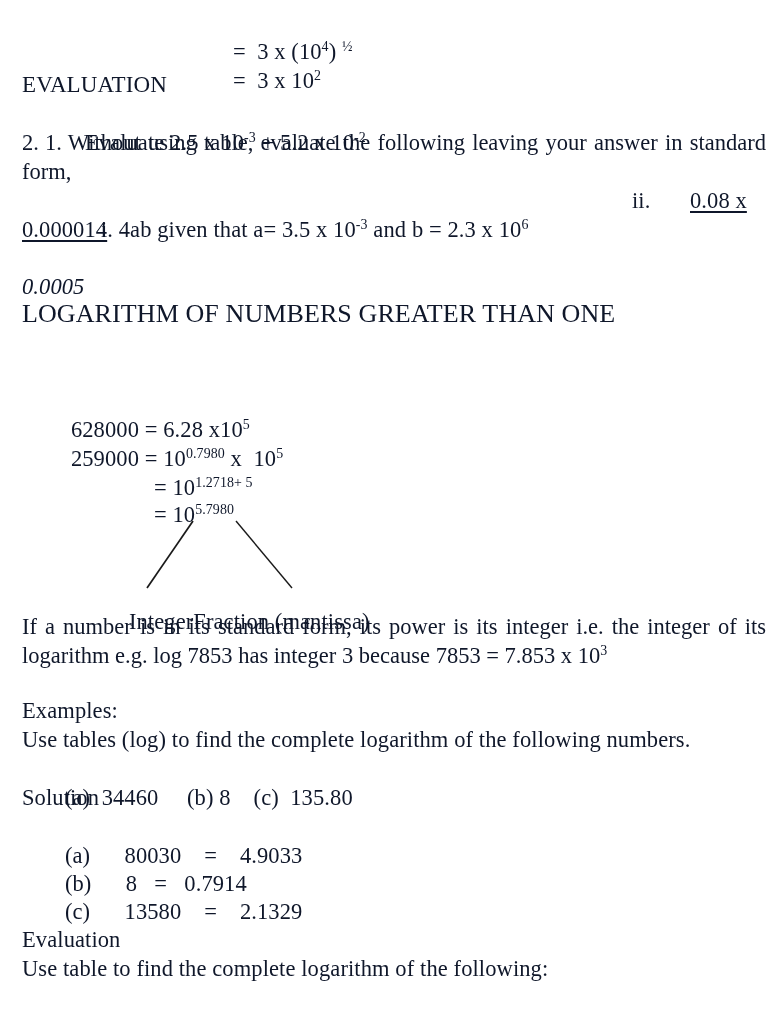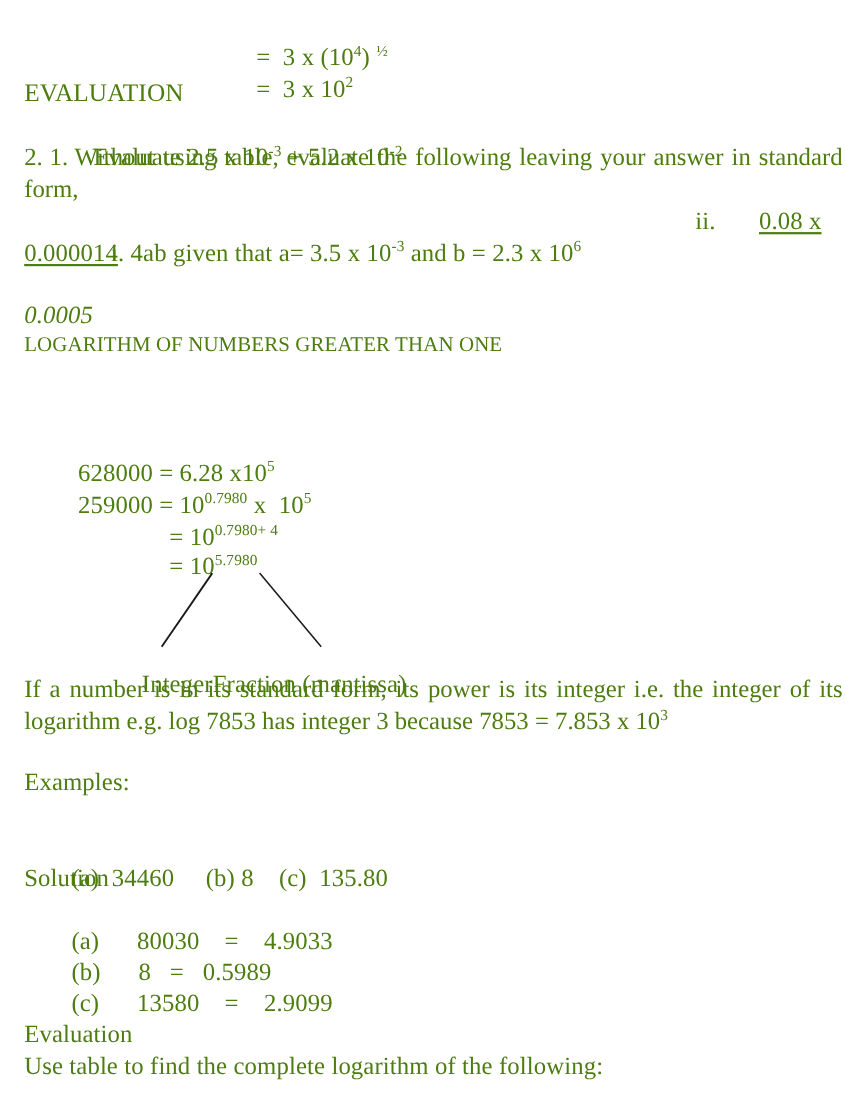--- a/index.html
+++ b/index.html
@@ -6,21 +6,21 @@
   html, body {
     margin: 0;
     padding: 0;
     background: #ffffff;
   }
   .page {
     position: relative;
     width: 768px;
     height: 1015px;
     background: #ffffff;
-    color: #4d7c0f;
+    color: #0f172a;
     font-family: "Liberation Serif", "DejaVu Serif", serif;
     font-size: 22.5px;
     line-height: 29px;
     overflow: hidden;
   }
   .line {
     position: absolute;
     white-space: pre;
     letter-spacing: 0.1px;
   }
@@ -80,33 +80,33 @@
   </div>
 
   <div class="line" style="left:632px; top:186px;">ii.</div>
 
   <div class="line ul" style="left:690px; top:186px;">0.08 x</div>
 
   <div class="line ul" style="left:22px; top:215px;">0.000014</div>
 
   <div class="line" style="left:22px; top:272px;font-style:italic;">0.0005</div>
 
-  <div class="line bold" style="left:22px; top:299px; font-size:19px;">LOGARITHM OF NUMBERS GREATER THAN ONE</div>
+  <div class="line bold" style="left:22px; top:299px; font-size:26px;">LOGARITHM OF NUMBERS GREATER THAN ONE</div>
 
 
   <div class="line" style="left:48px; top:386px;">
     <span>628000 = 6.28 x10</span><sup>5</sup>
   </div>
 
   <div class="line" style="left:48px; top:415px;">
     <span>259000 = 10</span><sup>0.7980</sup><span> x  10</span><sup>5</sup>
   </div>
 
   <div class="line" style="left:131px; top:444px;">
-    <span>= 10</span><sup>0.7980+ 4</sup>
+    <span>= 10</span><sup>1.2718+ 5</sup>
   </div>
 
   <div class="line" style="left:131px; top:471px;">
     <span>= 10</span><sup>5.7980</sup>
   </div>
 
 
   <svg class="pointers" width="768" height="1015" viewBox="0 0 768 1015">
     <line x1="193" y1="521" x2="147" y2="588" stroke="#1a1a1a" stroke-width="1.7"></line>
     <line x1="236" y1="521" x2="292" y2="588" stroke="#1a1a1a" stroke-width="1.4"></line>
@@ -115,37 +115,38 @@
   <div class="line" style="left:106px; top:578px;">
     <span>Integer</span><span>Fraction (mantissa)</span>
   </div>
 
   <div class="blk just" style="left:22px; top:612px; width:744px;">
     <span>If a number is in its standard form, its power is its integer i.e. the integer of its logarithm e.g. log 7853 has integer 3 because 7853 = 7.853 x 10</span><sup>3</sup>
   </div>
 
   <div class="line" style="left:22px; top:696px;">Examples:</div>
 
+  <div class="line" style="left:22px; top:725px;">Use tables (log) to find the complete logarithm of the following numbers.</div>
 
   <div class="line" style="left:42px; top:754px;">
     <span>(a)  34460</span><span>&nbsp;&nbsp;&nbsp;&nbsp;&nbsp;</span><span>(b) 8</span><span>&nbsp;&nbsp;&nbsp;&nbsp;</span><span>(c)  135.80</span>
   </div>
 
   <div class="line bold" style="left:22px; top:783px;">Solution</div>
 
   <div class="line" style="left:42px; top:812px;">
     <span>(a)</span><span>&nbsp;&nbsp;&nbsp;&nbsp;&nbsp;&nbsp;</span><span>80030</span><span>&nbsp;&nbsp;&nbsp;&nbsp;</span><span>=</span><span>&nbsp;&nbsp;&nbsp;&nbsp;</span><span>4.9033</span>
   </div>
 
   <div class="line" style="left:42px; top:840px;">
-    <span>(b)</span><span>&nbsp;&nbsp;&nbsp;&nbsp;&nbsp;&nbsp;</span><span>8</span><span>&nbsp;&nbsp;&nbsp;</span><span>=</span><span>&nbsp;&nbsp;&nbsp;</span><span>0.5989</span>
+    <span>(b)</span><span>&nbsp;&nbsp;&nbsp;&nbsp;&nbsp;&nbsp;</span><span>8</span><span>&nbsp;&nbsp;&nbsp;</span><span>=</span><span>&nbsp;&nbsp;&nbsp;</span><span>0.7914</span>
   </div>
 
   <div class="line" style="left:42px; top:868px;">
-    <span>(c)</span><span>&nbsp;&nbsp;&nbsp;&nbsp;&nbsp;&nbsp;</span><span>13580</span><span>&nbsp;&nbsp;&nbsp;&nbsp;</span><span>=</span><span>&nbsp;&nbsp;&nbsp;&nbsp;</span><span>2.9099</span>
+    <span>(c)</span><span>&nbsp;&nbsp;&nbsp;&nbsp;&nbsp;&nbsp;</span><span>13580</span><span>&nbsp;&nbsp;&nbsp;&nbsp;</span><span>=</span><span>&nbsp;&nbsp;&nbsp;&nbsp;</span><span>2.1329</span>
   </div>
 
   <div class="line bold" style="left:22px; top:925px;">Evaluation</div>
 
   <div class="line" style="left:22px; top:954px;">Use table to find the complete logarithm of the following:</div>
 
   <div class="line" style="left:42px; top:983px;">
     <span>(a)  183</span><span>&nbsp;&nbsp;&nbsp;&nbsp;&nbsp;</span><span>(b) 89500</span><span>&nbsp;&nbsp;&nbsp;&nbsp;</span><span>(c)  10.1300</span><span>&nbsp;&nbsp;&nbsp;&nbsp;&nbsp;</span><span>(d) 7</span>
   </div>
 

